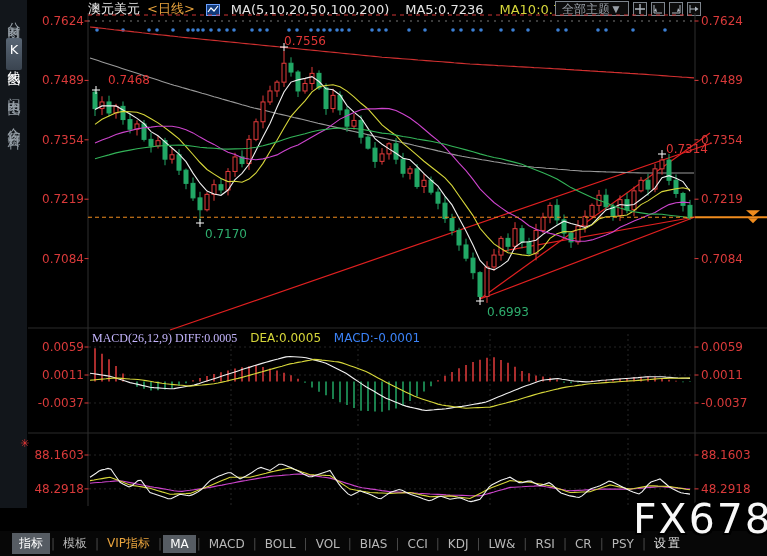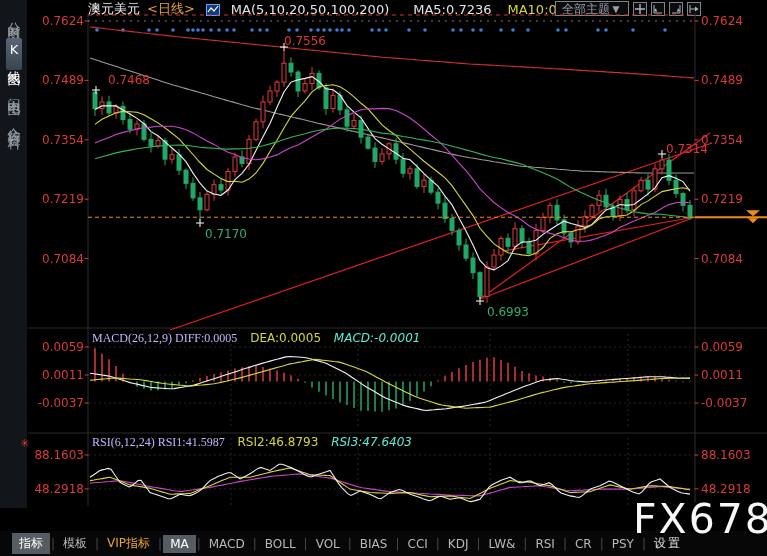--- a/index.html
+++ b/index.html
@@ -11,31 +11,31 @@
   .sidebar{position:absolute;left:0;top:0;width:28px;height:508px;background:#12161b;border-right:1px solid #000;padding-top:8px;display:flex;flex-direction:column;align-items:center;gap:13px;}
   .side-tab{writing-mode:vertical-lr;text-orientation:upright;letter-spacing:3px;font-size:13px;color:#97a0a8;cursor:default;padding:4px 1px;line-height:14px;}
   .side-tab.sel{background:linear-gradient(180deg,#596675,#3a4450);color:#fff;border-radius:2px;}
 
   
   .hdr{position:absolute;left:88px;top:0;width:679px;height:18px;display:flex;align-items:center;font-size:13px;white-space:nowrap;gap:6px;}
   .hdr .sym{color:#eee;}
   .hdr .per{color:#e8a33d;margin-left:1px;}
   .hdr .icon{margin:0 5px;display:inline-flex;}
   .hdr .mas{color:#e4e4e4;}
-  .hdr .ma5{color:#e4e4e4;margin-left:18px;}
+  .hdr .ma5{color:#e4e4e4;margin-left:10px;}
   .hdr .ma10{color:#d6d63a;margin-left:10px;}
   .hdr-right{position:absolute;right:66px;top:1px;display:flex;align-items:center;gap:4px;}
   .theme-btn{border:1px solid #7d848c;color:#9aa0a8;font-size:12px;padding:0 6px;height:15px;line-height:14px;background:#0c0c0c;cursor:pointer;}
   .tool-ic{width:14px;height:14px;border:1px solid #7d848c;background:#0c0c0c;display:inline-flex;align-items:center;justify-content:center;cursor:pointer;padding:0;}
 
   
   .phdr{position:absolute;left:92px;font-size:12px;white-space:nowrap;z-index:3;}
   .phdr .w{color:#c4b5fd;font-family:Liberation Serif, serif;}
   .phdr .y{color:#d6d63a;margin-left:9px;}
-  .phdr .m{color:#5eead4;margin-left:9px;font-style:italic;}
+  .phdr .m{color:#3b82f6;margin-left:9px;}
 
   svg.chart{position:absolute;left:0;top:0;z-index:1;}
 
   
   .axisrow{position:absolute;left:0;top:508px;width:767px;height:23px;background:#040404;border-top:1px solid #2f2f2f;border-bottom:1px solid #2f2f2f;z-index:2;}
   .period-cell{position:absolute;left:28px;top:0;width:60px;height:22px;border-right:1px solid #2a2a2a;display:flex;align-items:center;padding-left:7px;font-size:13px;font-weight:bold;cursor:pointer;}
   .period-cell .pl{color:#e8a33d;}
   .period-cell .pa{color:#e8722a;font-size:10px;margin-left:3px;}
   .xdate{position:absolute;top:4px;transform:translateX(-50%);font-size:12px;color:#cfcfcf;}
 
@@ -101,25 +101,20 @@
       </button>
     </span>
   </div>
 
   <div class="phdr" style="top:331px">
     <span class="w"><span>MACD(26,12,9)</span> <span>DIFF:0.0005</span></span>
     <span class="y">DEA:0.0005</span>
     <span class="m">MACD:-0.0001</span>
   </div>
 
-  <div class="phdr" style="top:435px">
-    <span class="w"><span>RSI(6,12,24)</span> <span>RSI1:41.5987</span></span>
-    <span class="y">RSI2:46.8793</span>
-    <span class="m">RSI3:47.6403</span>
-  </div>
 
   <svg class="chart" id="chartsvg" width="767" height="556">
       <g>
         <line x1="28" y1="328" x2="767" y2="328" stroke="#2b2b2b"></line>
         <line x1="28" y1="433" x2="767" y2="433" stroke="#2b2b2b"></line>
         <line x1="88" y1="13" x2="88" y2="506" stroke="#2f2f2f"></line>
         <line x1="695" y1="13" x2="695" y2="506" stroke="#2f2f2f"></line>
         <line x1="231" y1="334" x2="231" y2="428" stroke="#262626" stroke-dasharray="2 3"></line>
         <line x1="231" y1="438" x2="231" y2="505" stroke="#262626" stroke-dasharray="2 3"></line>
         <line x1="358" y1="334" x2="358" y2="428" stroke="#262626" stroke-dasharray="2 3"></line>

